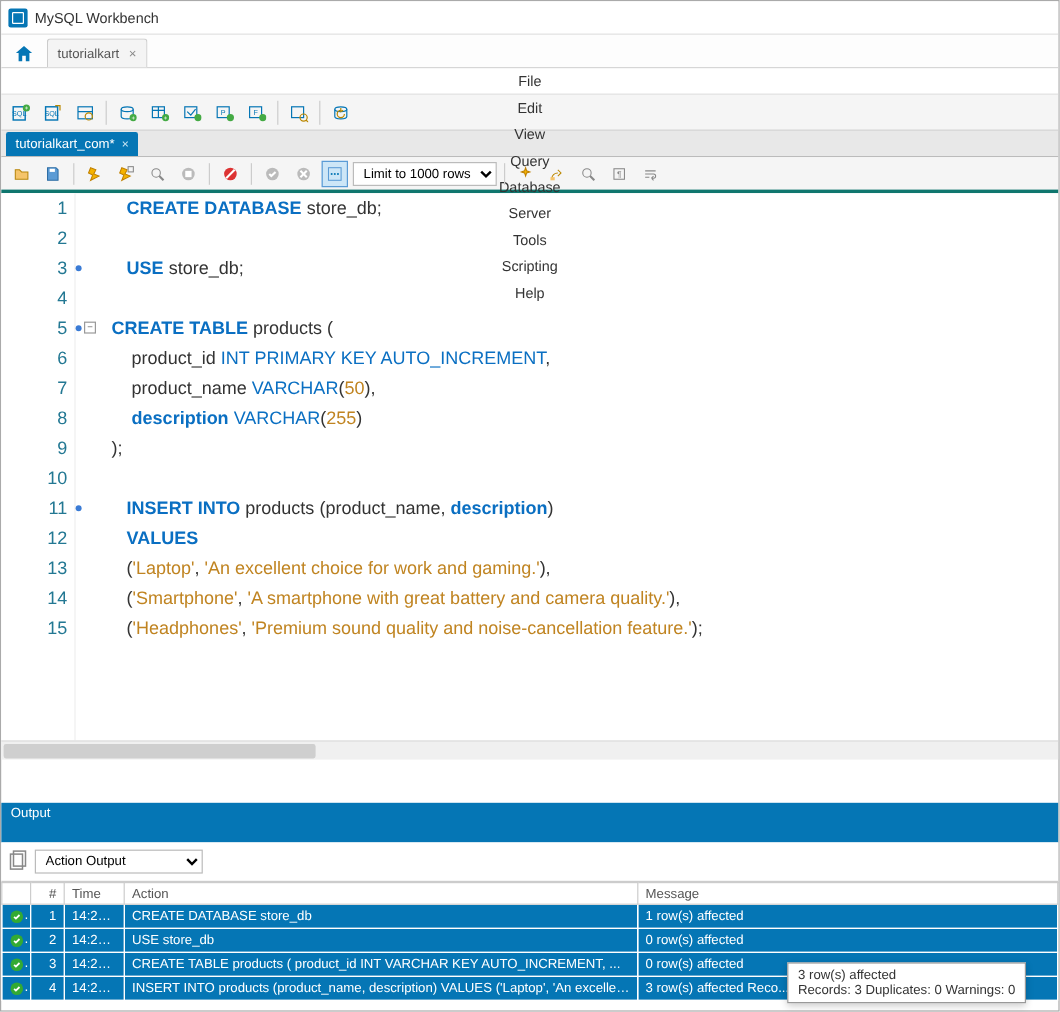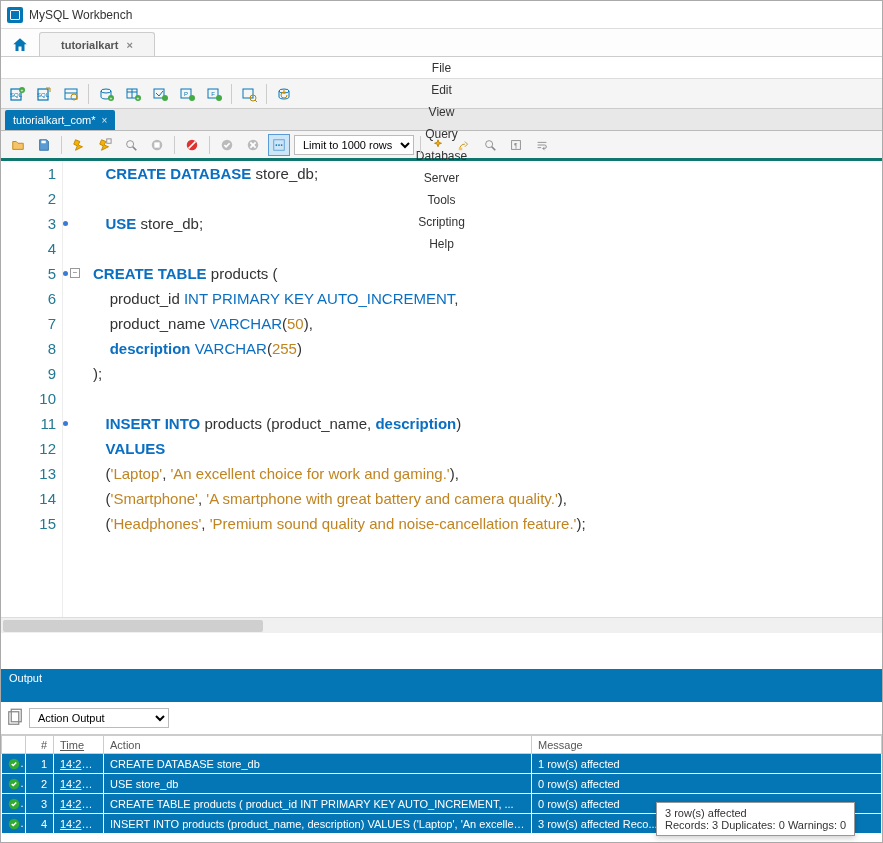--- a/index.html
+++ b/index.html
@@ -8,21 +8,21 @@
 
 .titlebar { display: flex; align-items: center; height: 28px; padding: 0 6px; background: #fff; border-bottom: 1px solid #ddd; }
 .titlebar .app-icon { width: 16px; height: 16px; background: #0576b5; border-radius: 2px; margin-right: 6px; position: relative; }
 .titlebar .app-icon::before { content: ""; position: absolute; inset: 3px; border: 1px solid #fff; border-radius: 1px; }
 .titlebar-text { font-size: 12px; color: #333; }
 
 
 .homerow { display: flex; align-items: flex-end; height: 28px; background: #fdfdfd; border-bottom: 1px solid #ccc; padding-left: 4px; }
 .home-icon { width: 30px; height: 22px; display: flex; align-items: center; justify-content: center; cursor: pointer; }
 .home-icon svg { width: 18px; height: 18px; fill: #0576b5; }
-.conn-tab { display: flex; align-items: center; height: 24px; padding: 0 21px; margin-left: 4px; background: #f4f4f4; border: 1px solid #ccc; border-bottom: none; border-radius: 3px 3px 0 0; font-size: 11px; color: #555; font-weight: bold; }
+.conn-tab { display: flex; align-items: center; height: 24px; padding: 0 8px; margin-left: 4px; background: #f4f4f4; border: 1px solid #ccc; border-bottom: none; border-radius: 3px 3px 0 0; font-size: 11px; color: #555; }
 .conn-tab .close-x { margin-left: 8px; color: #888; font-size: 11px; cursor: pointer; }
 
 
 .menubar { display: flex; align-items: center; height: 22px; background: #fff; border-bottom: 1px solid #ddd; padding: 0 16px; flex-direction: column; }
 .menubar .menu-item { padding: 0 10px; font-size: 12px; color: #333; cursor: pointer; line-height: 22px; }
 
 
 .maintoolbar { display: flex; align-items: center; height: 30px; background: #f5f5f5; border-bottom: 1px solid #ccc; padding: 0 4px; gap: 3px; }
 .tb-btn { width: 24px; height: 24px; display: flex; align-items: center; justify-content: center; border: 1px solid transparent; cursor: pointer; }
 .tb-btn svg { width: 16px; height: 16px; }
@@ -65,21 +65,21 @@
 .output-header { height: 33px; background: #0576b5; color: #fff; font-size: 11px; padding: 0 8px; line-height: 18px; margin-top: 36px; }
 .output-toolbar { display: flex; align-items: center; height: 26px; background: #fff; border-bottom: 1px solid #ccc; padding: 16px 4px; gap: 4px; }
 .out-select { height: 20px; font-size: 11px; padding: 0 4px; border: 1px solid #bbb; width: 140px; background: #fff; }
 .out-btn { width: 20px; height: 20px; display: flex; align-items: center; justify-content: center; cursor: pointer; }
 
 .output-table { width: 100%; border-collapse: collapse; table-layout: fixed; }
 .output-table th { background: #fff; border: 1px solid #ccc; font-size: 11px; font-weight: normal; color: #555; text-align: left; padding: 2px 6px; height: 18px; }
 .output-table td { background: #0576b5; color: #fff; border: 1px solid #fff; font-size: 11px; padding: 2px 6px; height: 20px; overflow: hidden; white-space: nowrap; text-overflow: ellipsis; }
 .output-table .col-status { width: 24px; }
 .output-table .col-num { width: 28px; text-align: right; }
-.output-table .col-time { width: 50px; text-decoration: underline; }
+.output-table .col-time { width: 50px; }
 .output-table .col-action { width: 428px; }
 .output-table .col-msg { width: auto; }
 .status-cell { text-align: center; }
 .status-cell svg { width: 12px; height: 12px; vertical-align: middle; }
 
 
 .tooltip-box { position: absolute; left: 656px; top: 802px; background: #fff; border: 1px solid #999; padding: 4px 8px; font-size: 11px; color: #333; box-shadow: 0 2px 6px rgba(0,0,0,0.2); white-space: nowrap; }
 </style>
 </head>
 <body>
@@ -369,21 +369,21 @@
         <td class="col-action">USE store_db</td>
         <td class="col-msg">0 row(s) affected</td>
       </tr>
       <tr>
         <td class="col-status status-cell"><svg viewBox="0 0 16 16">
             <circle cx="8" cy="8" r="7" fill="#3a3"></circle>
             <path d="M5 8l2 2 4-4" fill="none" stroke="#fff" stroke-width="2"></path>
           </svg></td>
         <td class="col-num">3</td>
         <td class="col-time">14:20:06</td>
-        <td class="col-action">CREATE TABLE products (     product_id INT PRIMARY KEY AUTO_INCREMENT,    ...</td>
+        <td class="col-action">CREATE TABLE products (     product_id INT VARCHAR KEY AUTO_INCREMENT,    ...</td>
         <td class="col-msg">0 row(s) affected</td>
       </tr>
       <tr>
         <td class="col-status status-cell"><svg viewBox="0 0 16 16">
             <circle cx="8" cy="8" r="7" fill="#3a3"></circle>
             <path d="M5 8l2 2 4-4" fill="none" stroke="#fff" stroke-width="2"></path>
           </svg></td>
         <td class="col-num">4</td>
         <td class="col-time">14:20:06</td>
         <td class="col-action">INSERT INTO products (product_name, description) VALUES  ('Laptop', 'An excellent c...</td>

